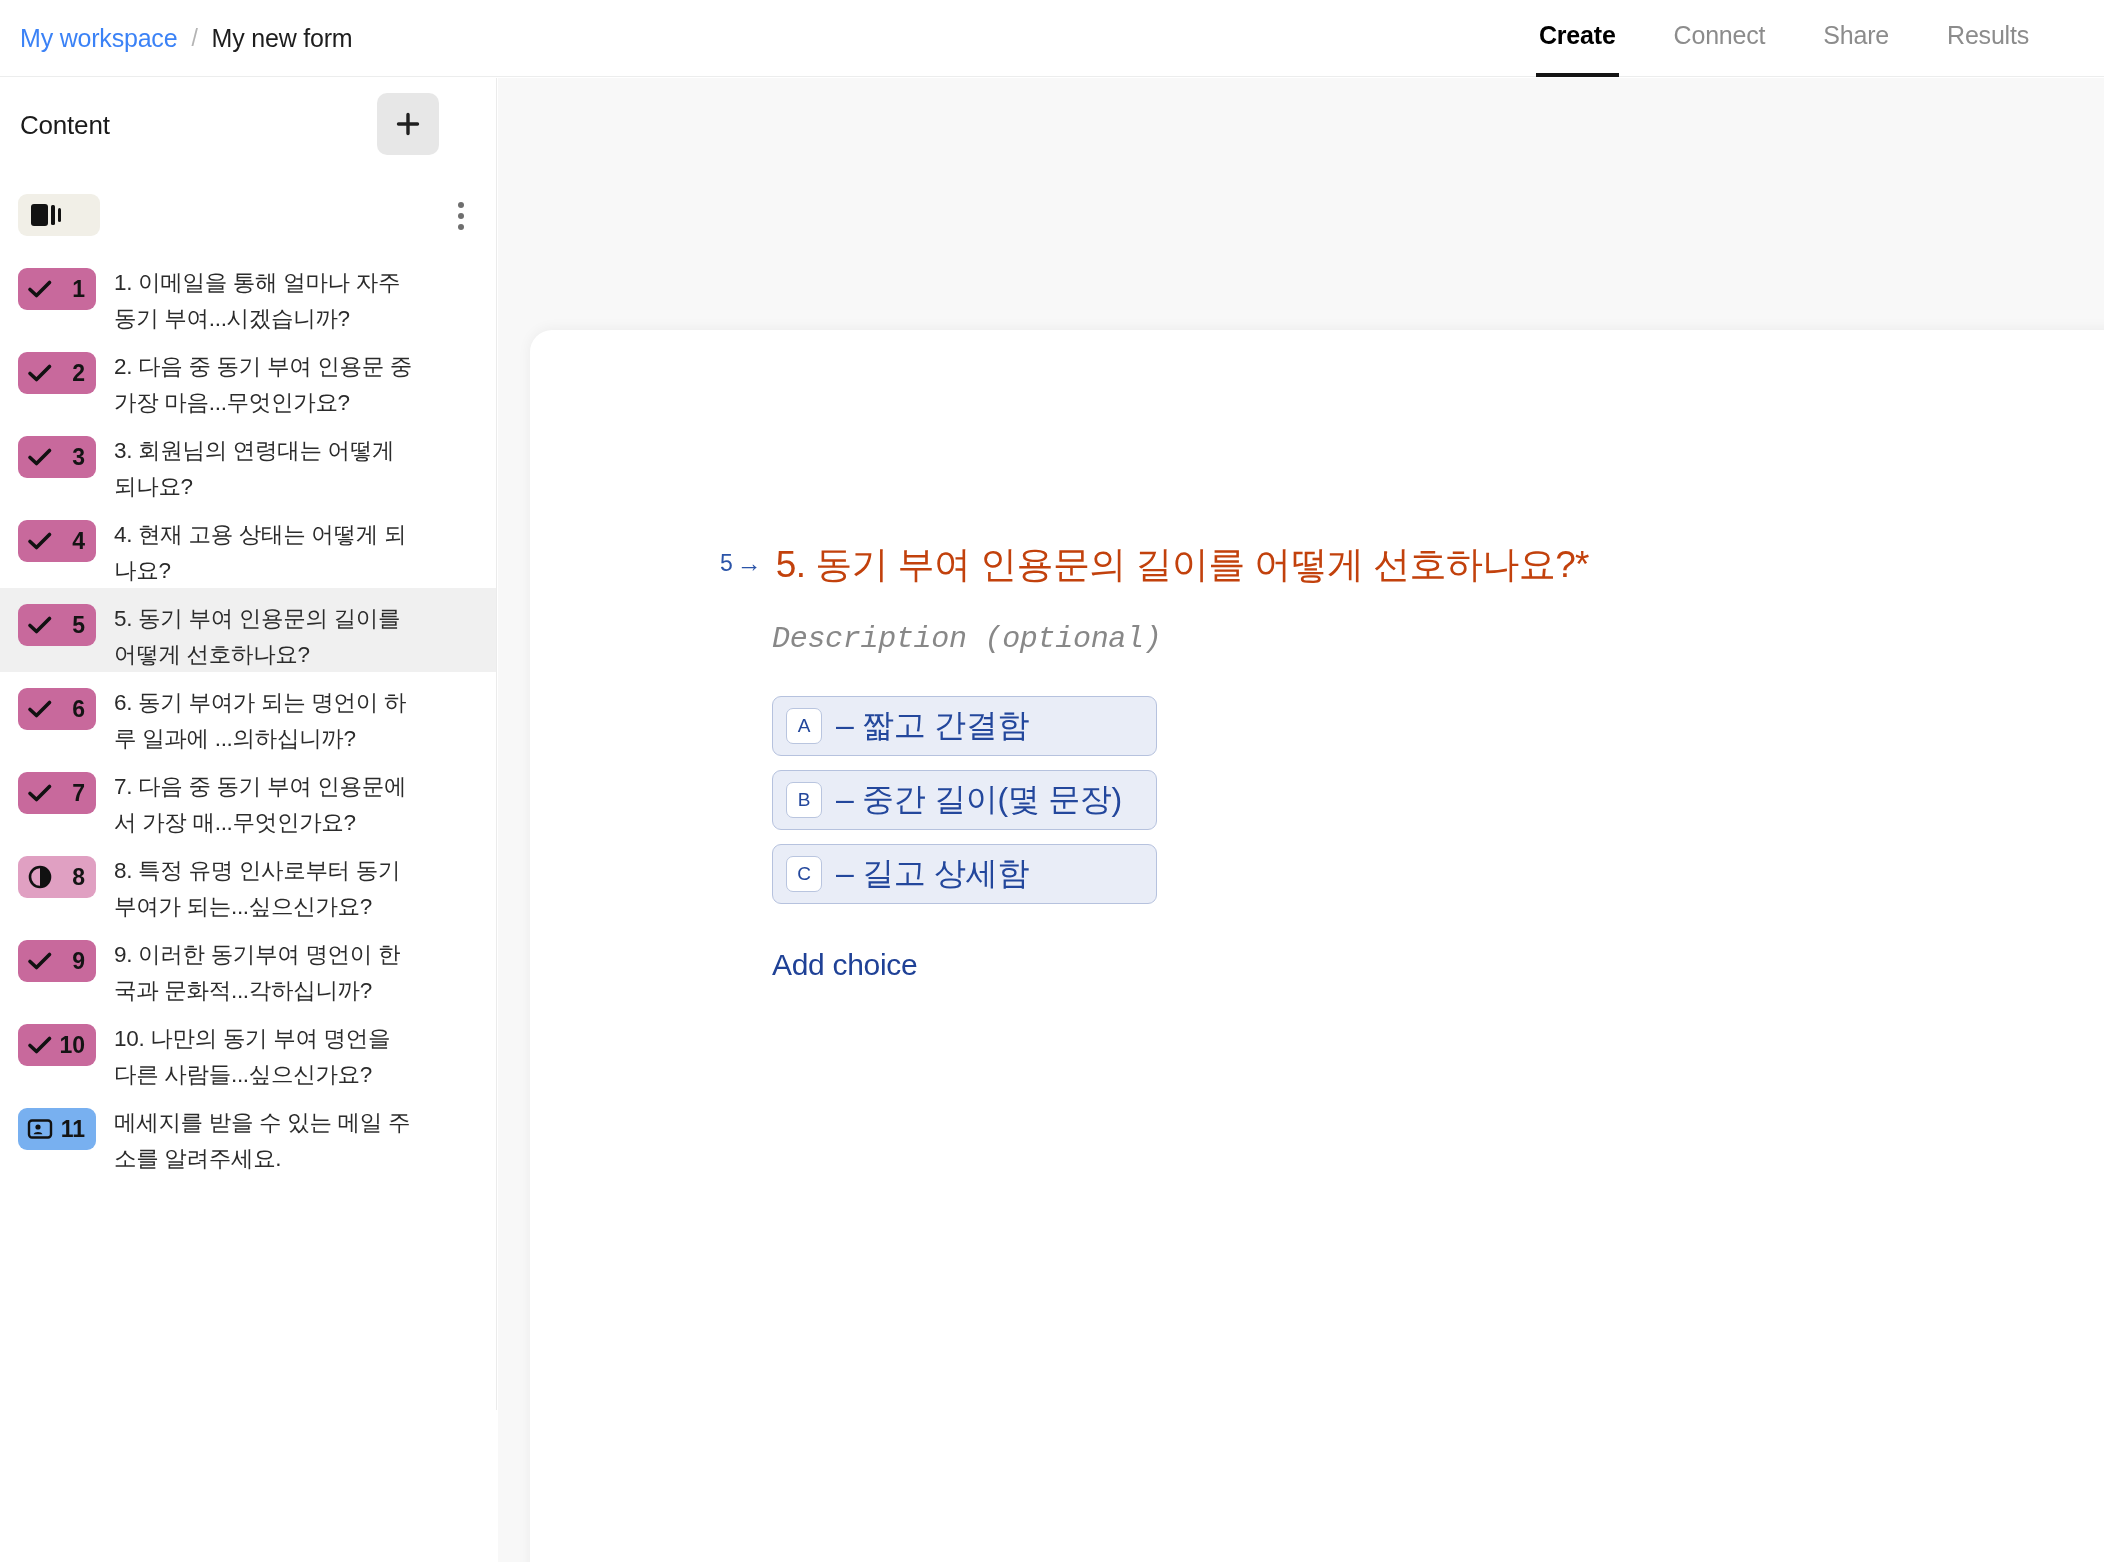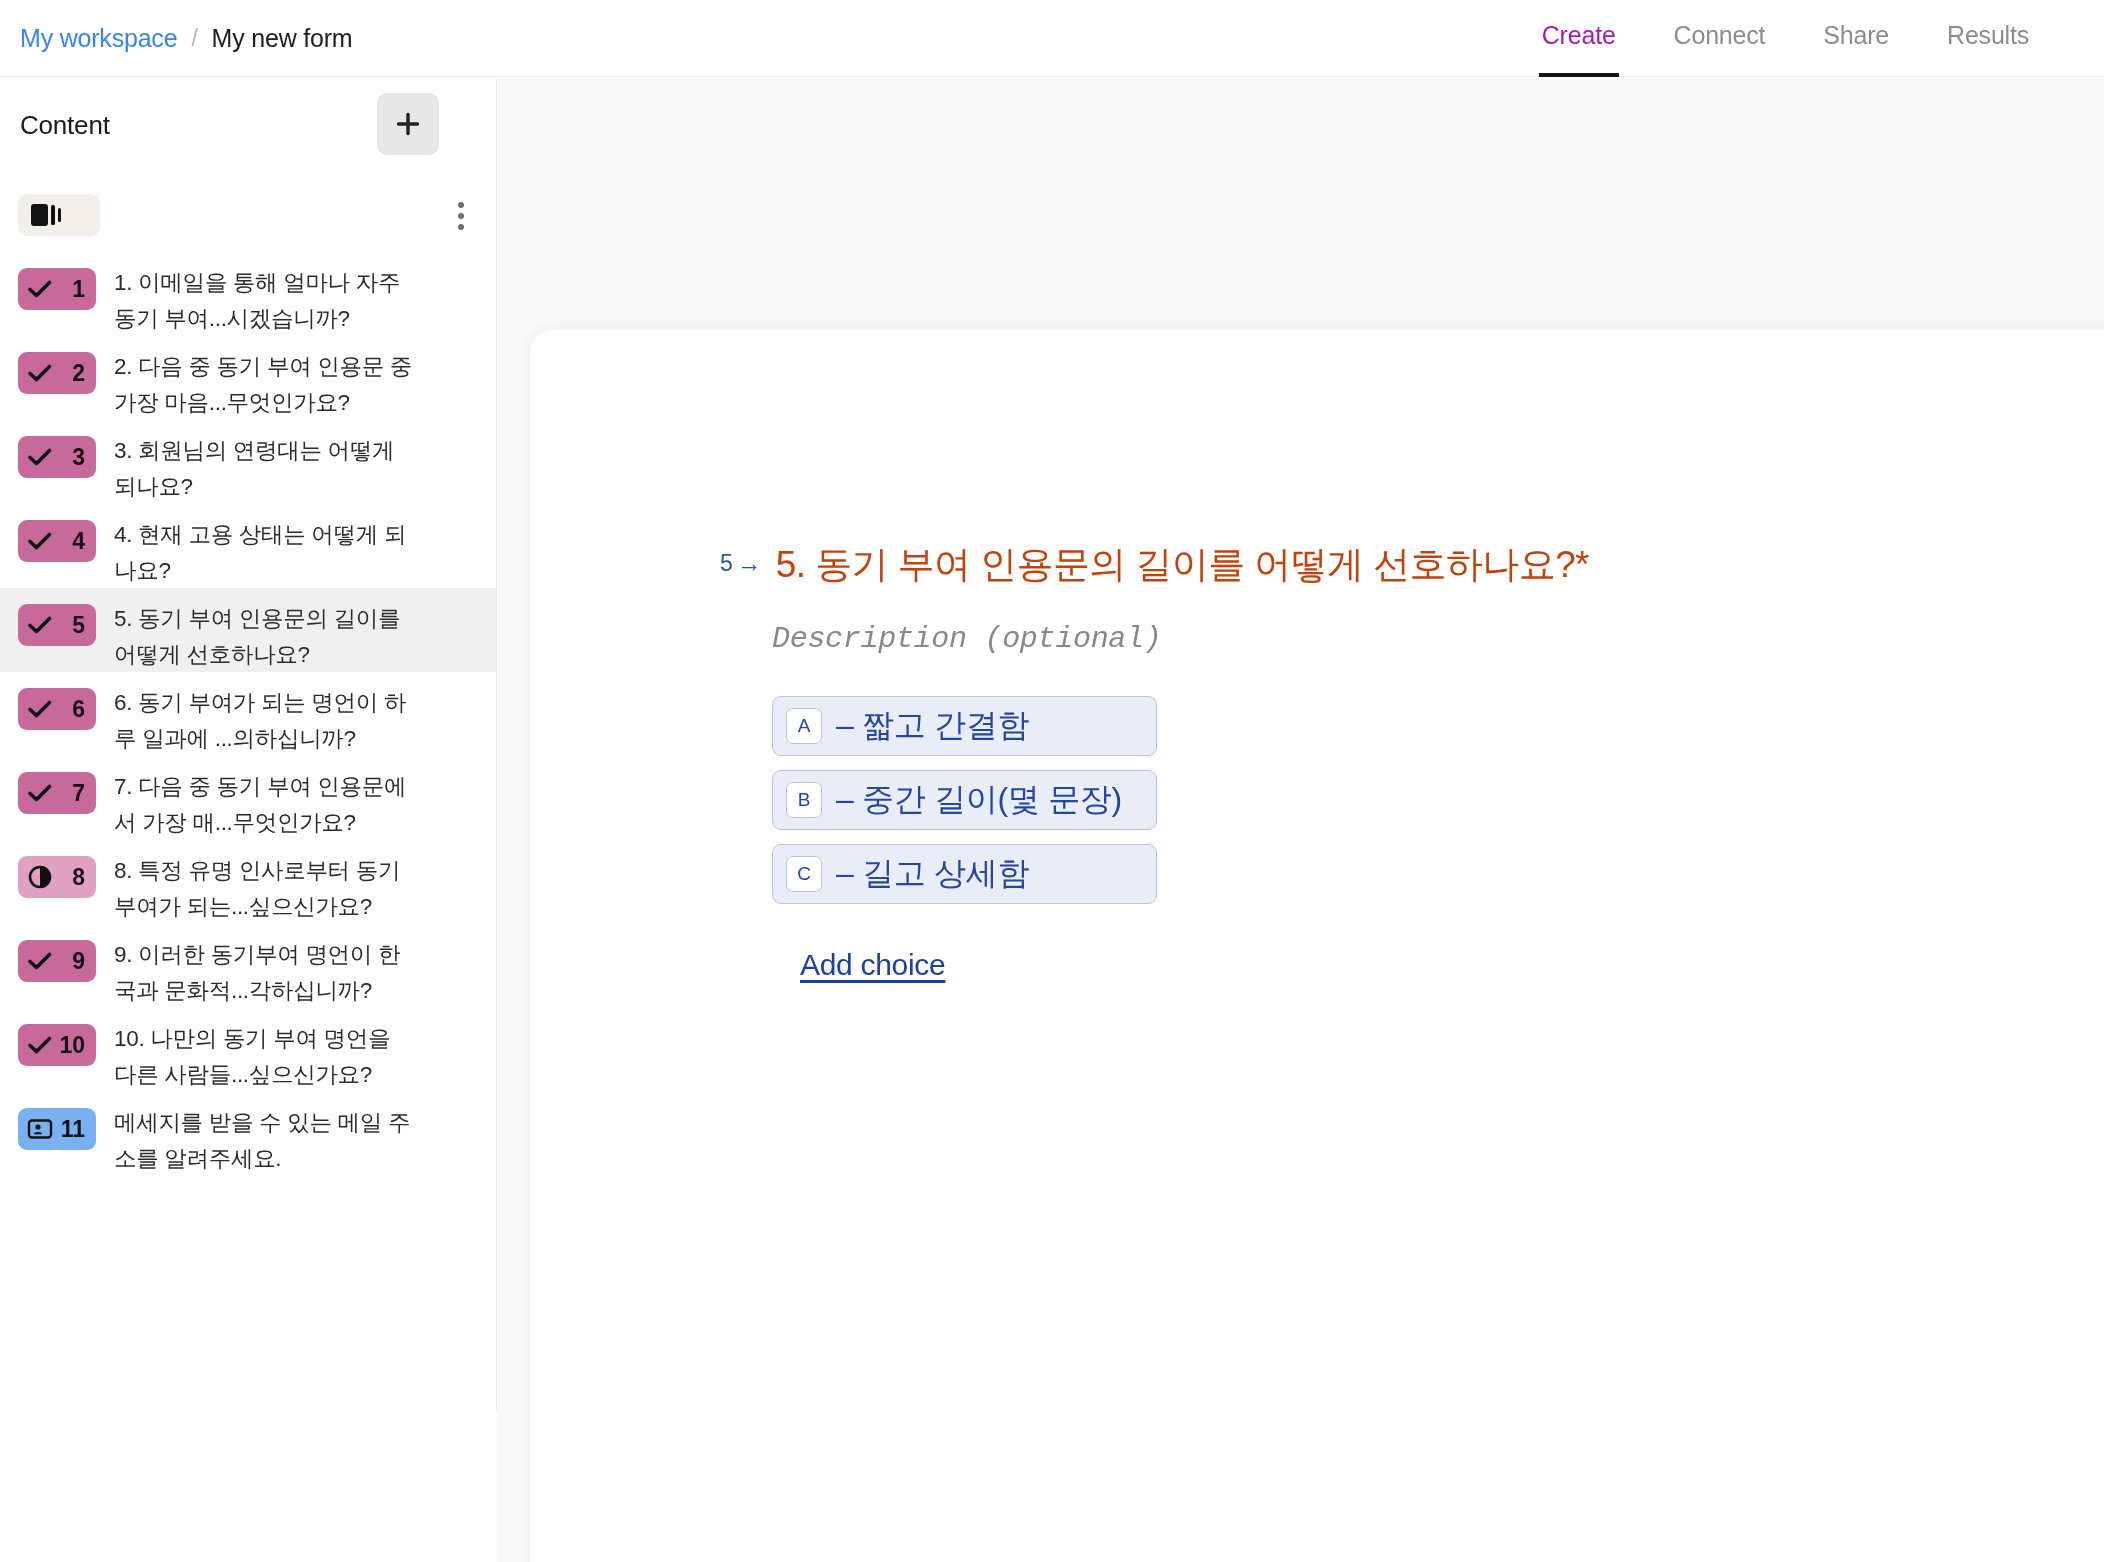--- a/index.html
+++ b/index.html
@@ -32,21 +32,21 @@
   }
   .nav-tab {
     position: relative;
     font-size: 25px;
     color: #8c8c8c;
     padding: 21px 3px 0 3px;
     height: 77px;
     cursor: pointer;
     letter-spacing: -0.2px;
   }
-  .nav-tab.active { color: #a21caf; font-weight: 400; }
+  .nav-tab.active { color: #000000; font-weight: 700; }
   .nav-tab.active::after {
     content: ""; position: absolute;
     left: 0; right: 0; bottom: 0; height: 4px;
     background: #141414;
   }
 
   
   #sidebar {
     position: absolute; left: 0; top: 78px;
     width: 497px; height: 1332px;
@@ -184,24 +184,23 @@
     font-size: 19px; color: #23479c;
     flex: 0 0 auto;
   }
   .choice-text {
     margin-left: 14px;
     font-size: 32px; color: #23479c;
     letter-spacing: -0.3px;
     white-space: nowrap;
   }
   #add-choice {
-    margin-top: 30px; margin-left: 80px;
+    margin-top: 30px; margin-left: 52px;
     display: inline-block;
     font-size: 30px; color: #1f4196;
-    text-decoration: underline;
     text-underline-offset: 5px;
     text-decoration-thickness: 2.5px;
     letter-spacing: -0.3px;
     cursor: pointer;
   }
 </style>
 </head>
 <body>
 
 <div id="topbar">

